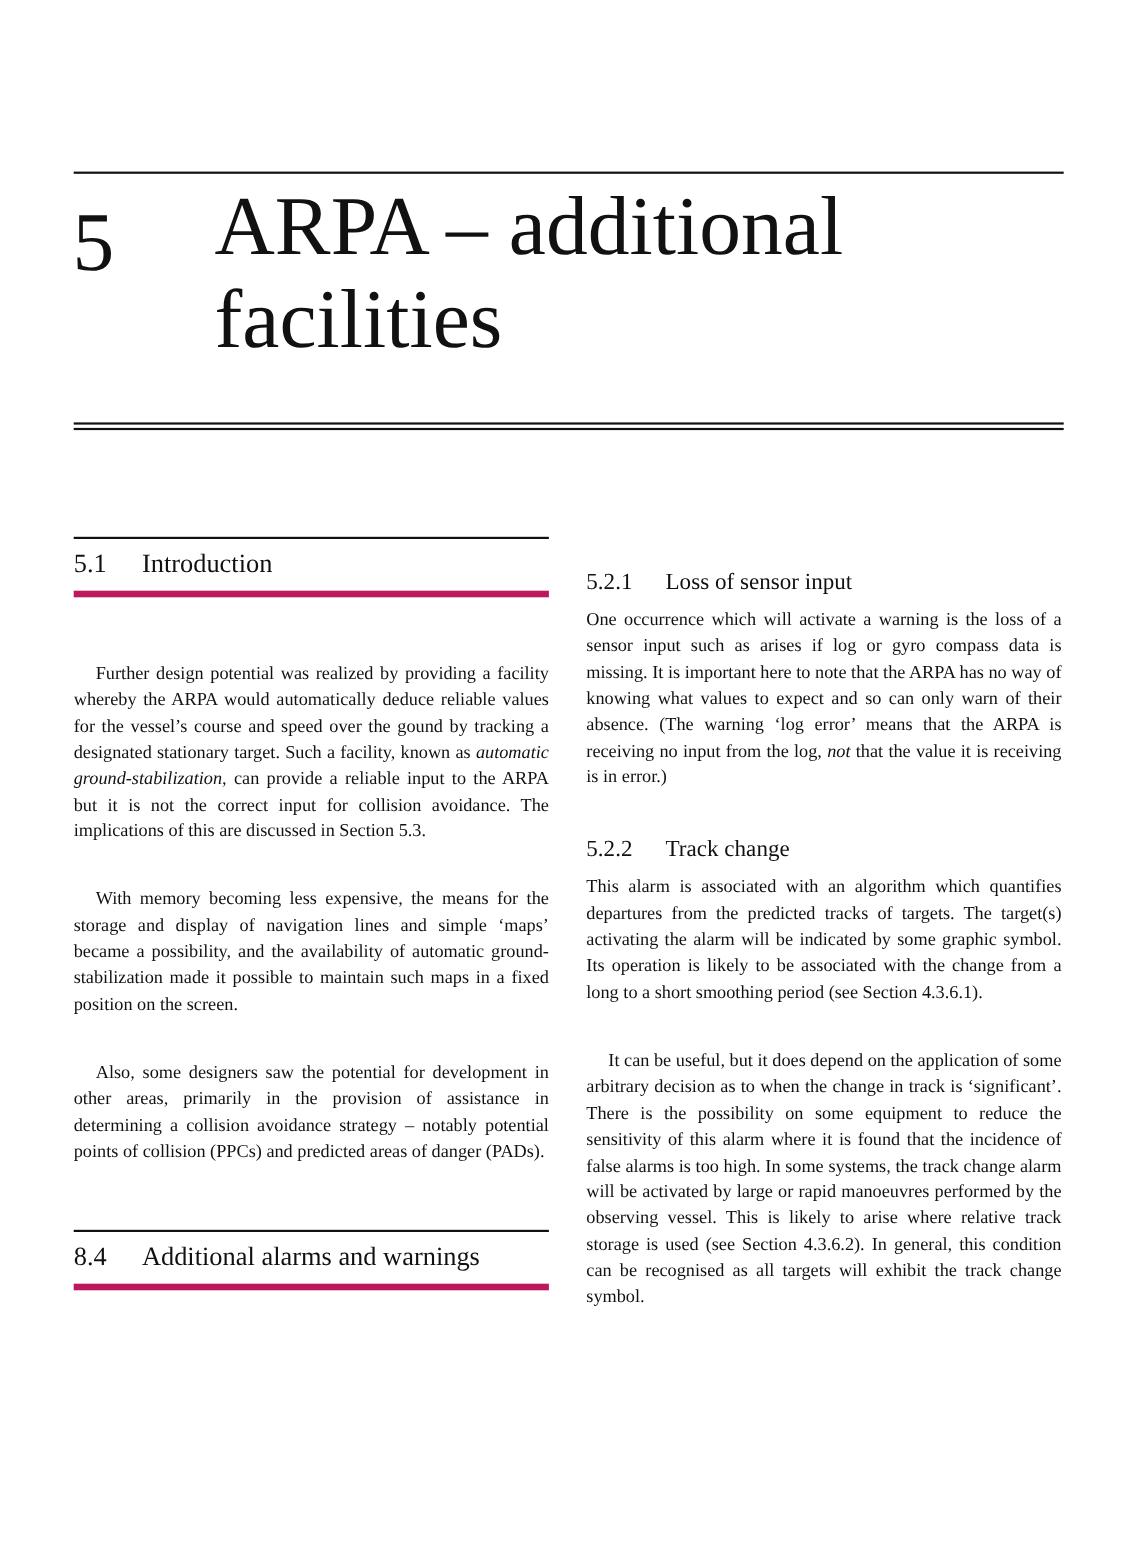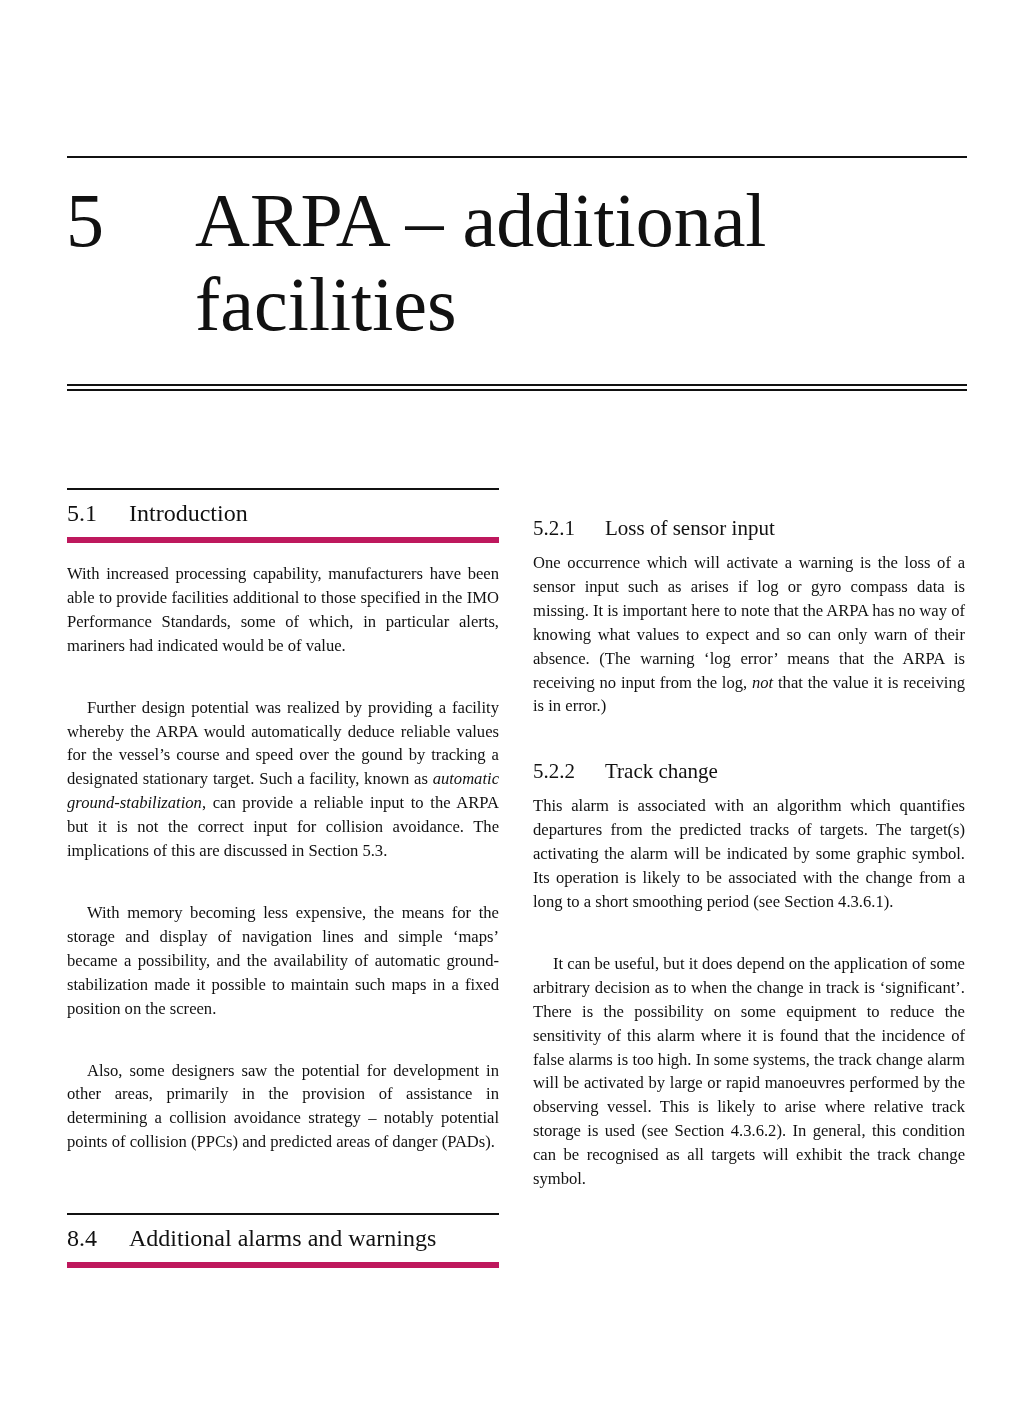--- a/index.html
+++ b/index.html
@@ -10,21 +10,21 @@
   .rule { position: absolute; background: #111; }
   #top-rule { left: 67px; top: 156px; width: 900px; height: 2px; }
   #title-double-1 { left: 67px; top: 384px; width: 900px; height: 2px; }
   #title-double-2 { left: 67px; top: 389px; width: 900px; height: 2px; }
 
   .chapter-num {
     position: absolute; left: 66px; top: 178px;
     font-size: 76px; line-height: 84px; font-weight: normal;
   }
   .chapter-title {
-    position: absolute; left: 195px; top: 178px; width: 760px;
+    position: absolute; left: 195px; top: 164px; width: 760px;
     font-size: 76px; line-height: 84px; font-weight: normal; margin: 0;
   }
 
   .col { position: absolute; width: 432px; }
   #col-left { left: 67px; top: 488px; }
   #col-right { left: 533px; top: 484px; }
 
   .sec-head {
     border-top: 2px solid #111; border-bottom: 6px solid #be185d;
     font-size: 24px; line-height: 24px; padding: 11px 0 12px 0; margin: 0;
@@ -58,21 +58,20 @@
 <div class="chapter-num">5</div>
 <h1 class="chapter-title">ARPA – additional facilities</h1>
 <div class="rule" id="title-double-1"></div>
 <div class="rule" id="title-double-2"></div>
 
 <div class="col" id="col-left">
   <h2 class="sec-head">
     <span class="num">5.1</span><span>Introduction</span>
   </h2>
   <div class="gap-a"></div>
-  <p>With increased processing capability, manufacturers have been able to provide facilities additional to those specified in the IMO Performance Standards, some of which, in particular alerts, mariners had indicated would be of value.</p>
   <p class="indent"><span>Further design potential was realized by providing a facility whereby the ARPA would automatically deduce reliable values for the vessel’s course and speed over the gound by tracking a designated stationary target. Such a facility, known as </span><em>automatic ground-stabilization</em><span>, can provide a reliable input to the ARPA but it is not the correct input for collision avoidance. The implications of this are discussed in Section 5.3.</span></p>
   <p class="indent">With memory becoming less expensive, the means for the storage and display of navigation lines and simple ‘maps’ became a possibility, and the availability of automatic ground-stabilization made it possible to maintain such maps in a fixed position on the screen.</p>
   <p class="indent">Also, some designers saw the potential for development in other areas, primarily in the provision of assistance in determining a collision avoidance strategy – notably potential points of collision (PPCs) and predicted areas of danger (PADs).</p>
   <div class="gap-b"></div>
   <h2 class="sec-head">
     <span class="num">8.4</span><span>Additional alarms and warnings</span>
   </h2>
   <div class="gap-c"></div>
 </div>
 

